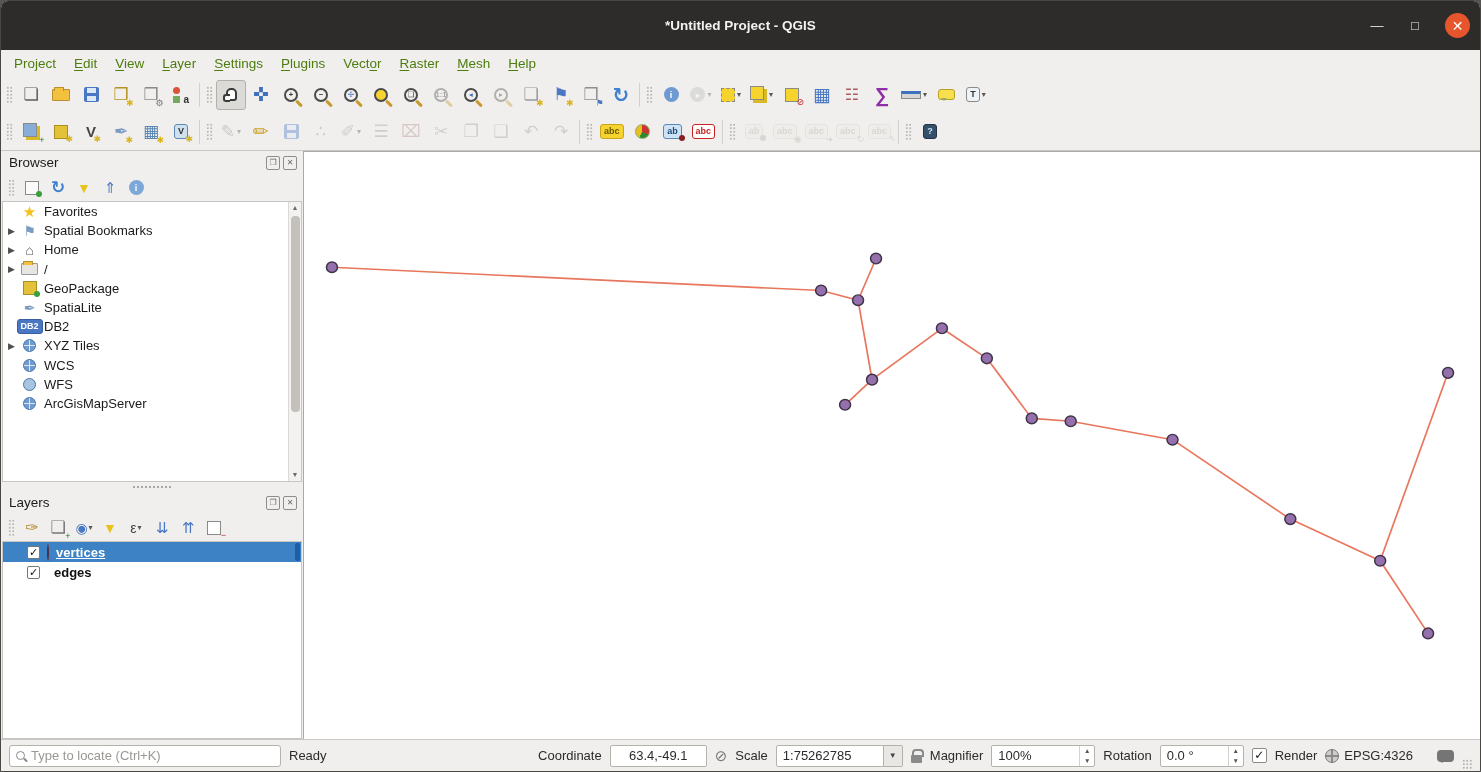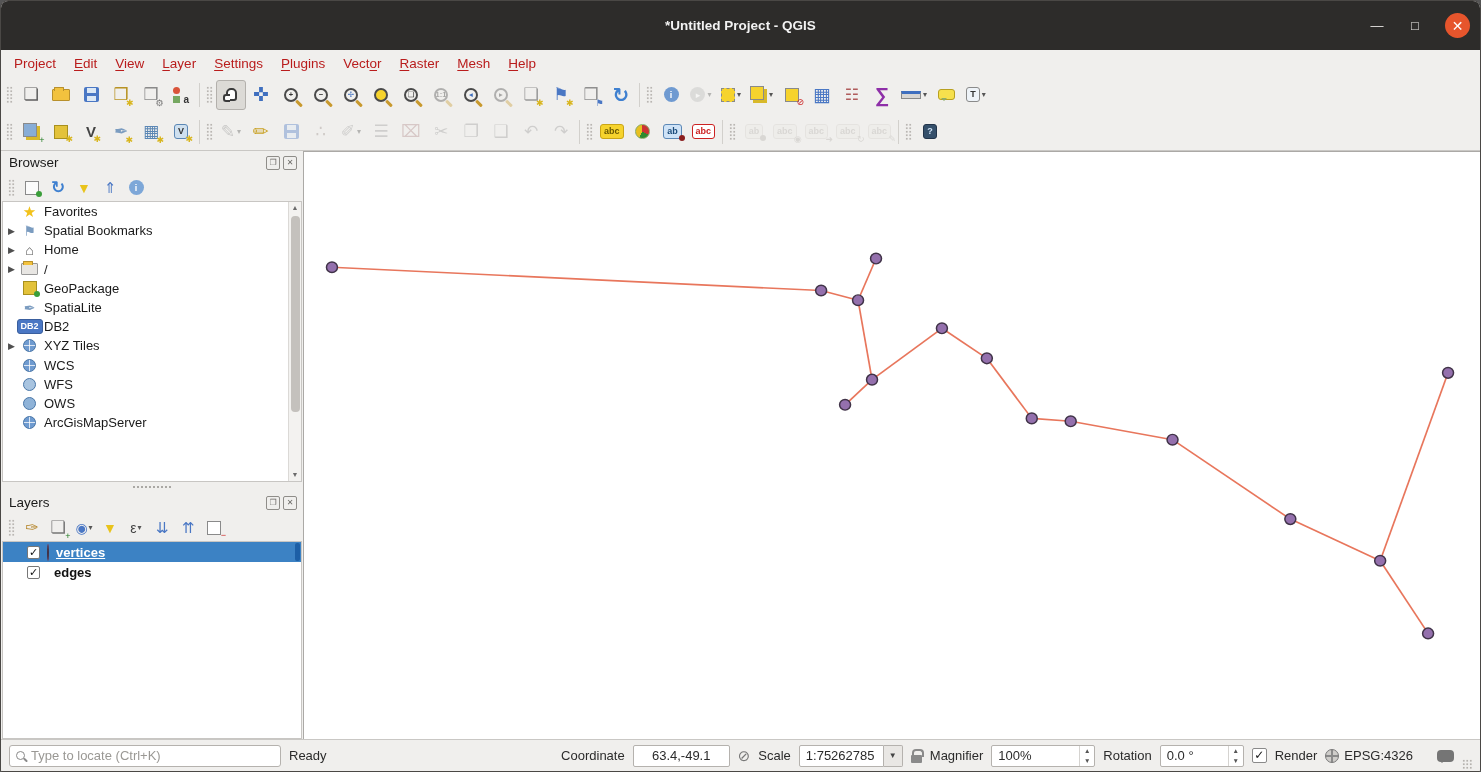--- a/index.html
+++ b/index.html
@@ -9,21 +9,21 @@
 
   
   .titlebar { height:49px; background:#2d2c2a; position:relative; display:flex; align-items:center; flex:none; }
   .title-text { position:absolute; left:0; right:0; text-align:center; color:#f2f2f2; font-weight:bold; font-size:13.5px; }
   .win-controls { margin-left:auto; display:flex; align-items:center; gap:22px; padding-right:10px; z-index:2; }
   .wc { color:#e8e6e3; font-size:13px; width:16px; text-align:center; cursor:default; }
   .wc-close { width:25px; height:25px; border-radius:50%; background:#e6552c; color:#fff; display:flex; align-items:center; justify-content:center; font-size:14px; }
 
   
   .menubar { height:26px; display:flex; align-items:center; padding-left:4px; background:#f0efed; flex:none; }
-  .menu-item { padding:3px 9px; font-size:13.5px; color:#b91c1c; border-radius:3px; }
+  .menu-item { padding:3px 9px; font-size:13.5px; color:#4d7c0f; border-radius:3px; }
   .mn { text-decoration:underline; text-underline-offset:2px; }
 
   
   .toolbar { display:flex; align-items:center; padding:2px 2px; flex:none; }
   .toolbar1 { height:37px; }
   .toolbar2 { height:38px; border-bottom:1px solid #c9c7c4; }
   .thandle { width:7px; height:18px; margin:0 3px;
              background-image:radial-gradient(#b9b6b2 1px, transparent 1.1px); background-size:3.5px 3.5px; }
   .tsep { width:1px; height:24px; background:#d2d0cc; margin:0 3px; }
   .tbtn { height:30px; min-width:30px; padding:0 3px; display:flex; align-items:center; justify-content:center;
@@ -540,27 +540,20 @@
               <div class="trow">
                 <span class="arrow"></span>
                 <span class="ticon">
                   <span class="iglobe" style="background: rgb(168, 196, 224);"></span>
                 </span>
                 <span>WFS</span>
               </div>
               <div class="trow">
                 <span class="arrow"></span>
                 <span class="ticon">
-                  <span class="iglobe" style="background: rgb(143, 179, 216);"></span>
-                </span>
-                <span>OWS</span>
-              </div>
-              <div class="trow">
-                <span class="arrow"></span>
-                <span class="ticon">
                   <span class="iglobe"></span>
                 </span>
                 <span>ArcGisMapServer</span>
               </div>
             </div>
           <div class="vscroll">
             <span class="sarrow" style="top:0;">▲</span>
             <span class="sarrow" style="bottom:0;">▼</span>
             <span class="sthumb" style="top:14px; height:196px;"></span>
           </div>
@@ -672,21 +665,21 @@
       <span>Type to locate (Ctrl+K)</span>
     </div>
     <span class="sb-label">Ready</span>
 
     <span class="sb-label" style="margin-left:auto;">Coordinate</span>
     <span class="sb-box" style="width:97px;">63.4,-49.1</span>
     <span class="mouse-x">⊘</span>
 
     <span class="sb-label">Scale</span>
     <span style="display:flex;">
-      <span class="sb-box" style="width:85px; border-radius:2px 0 0 2px; justify-content:flex-start;">1:75262785</span>
+      <span class="sb-box" style="width:108px; border-radius:2px 0 0 2px; justify-content:flex-start;">1:75262785</span>
       <span class="combo-btn">▼</span>
     </span>
     <span class="ilock"></span>
 
     <span class="sb-label">Magnifier</span>
     <span class="spin" style="width:104px;">
       <span class="val" style="flex:1;">100%</span>
       <span class="arrows">
           <span>▲</span>
           <span>▼</span>

